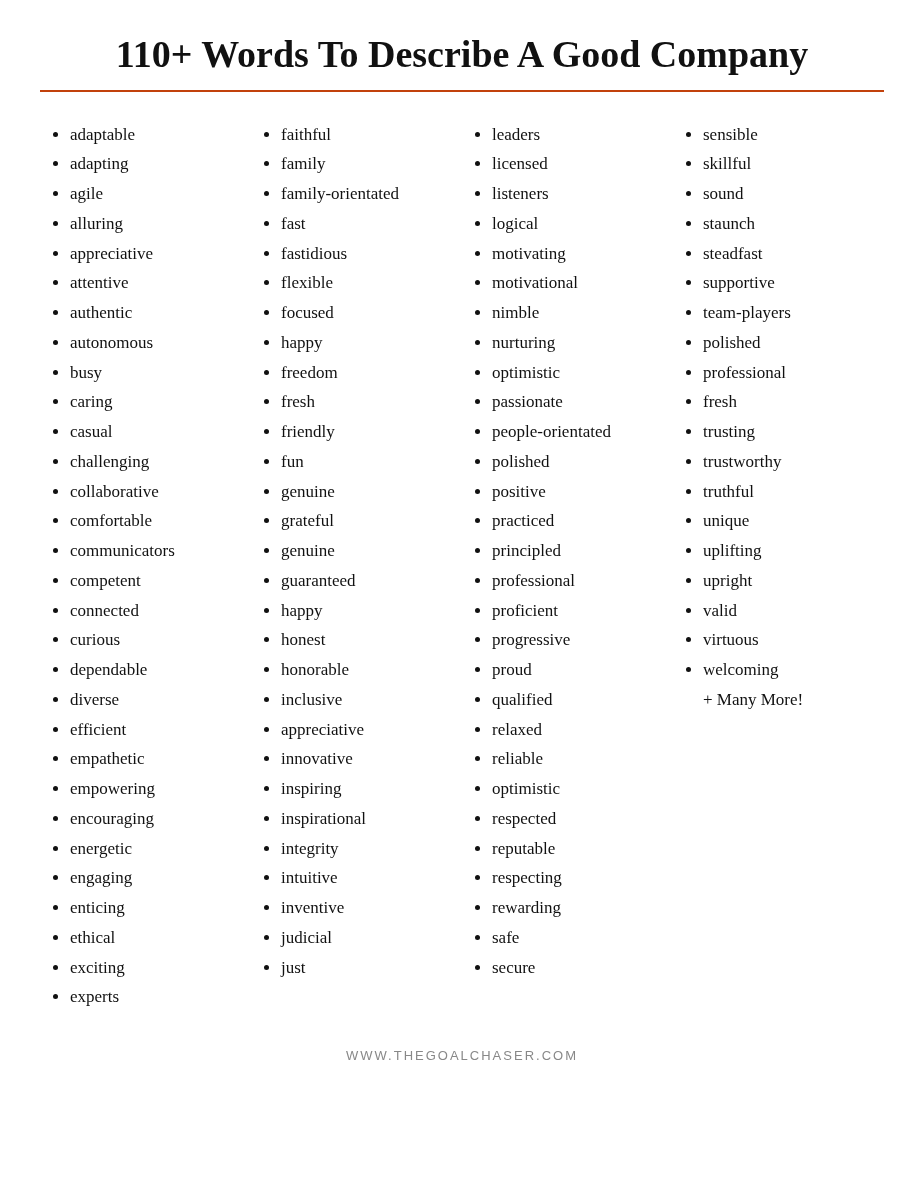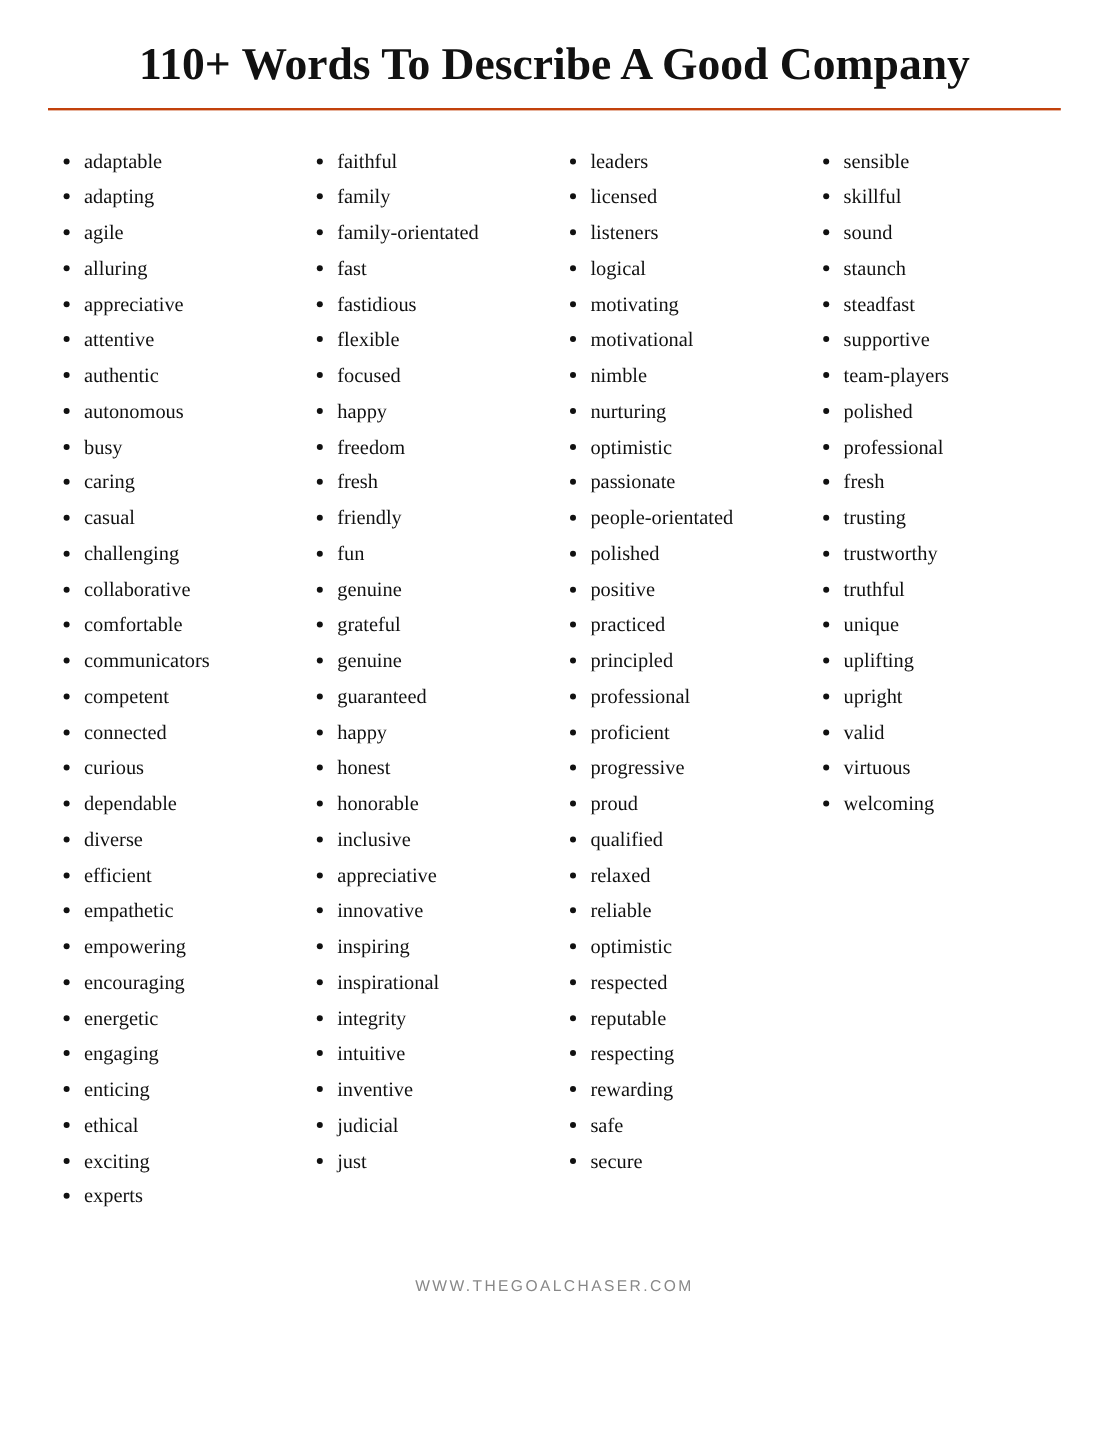--- a/index.html
+++ b/index.html
@@ -61,21 +61,21 @@
       font-family: Georgia, serif;
       font-size: 17px;
       font-weight: 700;
       color: #111111;
       line-height: 1.75;
       padding-left: 0px;
       list-style: none !important;
     }
 
     .footer {
-      margin-top: 52px;
+      margin-top: 36px;
       text-align: center;
       font-family: Arial, sans-serif;
       font-size: 13px;
       letter-spacing: 2px;
       color: #888888;
       text-transform: uppercase;
       width: 100%;
     }
   </style>
 </head>
@@ -203,19 +203,20 @@
           <li>fresh</li>
           <li>trusting</li>
           <li>trustworthy</li>
           <li>truthful</li>
           <li>unique</li>
           <li>uplifting</li>
           <li>upright</li>
           <li>valid</li>
           <li>virtuous</li>
           <li>welcoming</li>
+          <li class="extra-note">+ Many More!</li>
         </ul>
     </div>
 
   </div>
 
   <div class="footer">WWW.THEGOALCHASER.COM</div>
 </div>
 
 </body></html>

